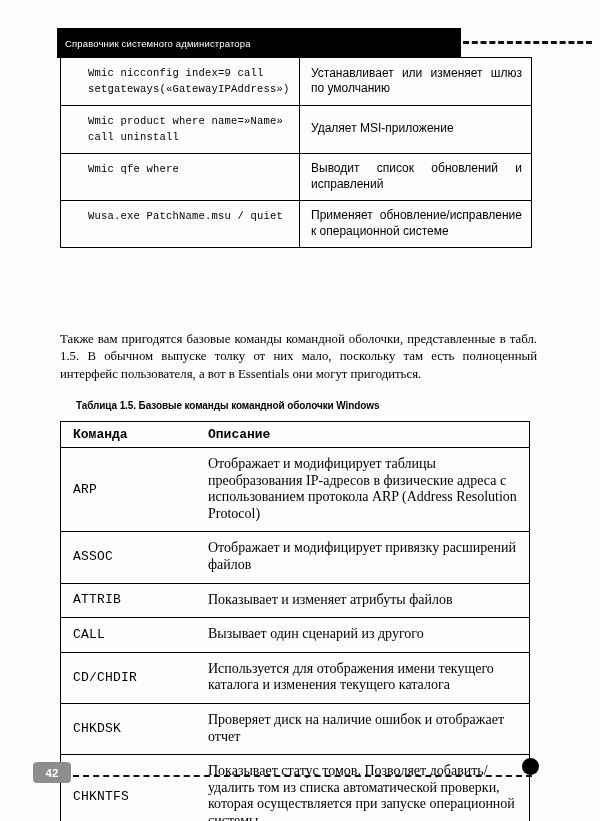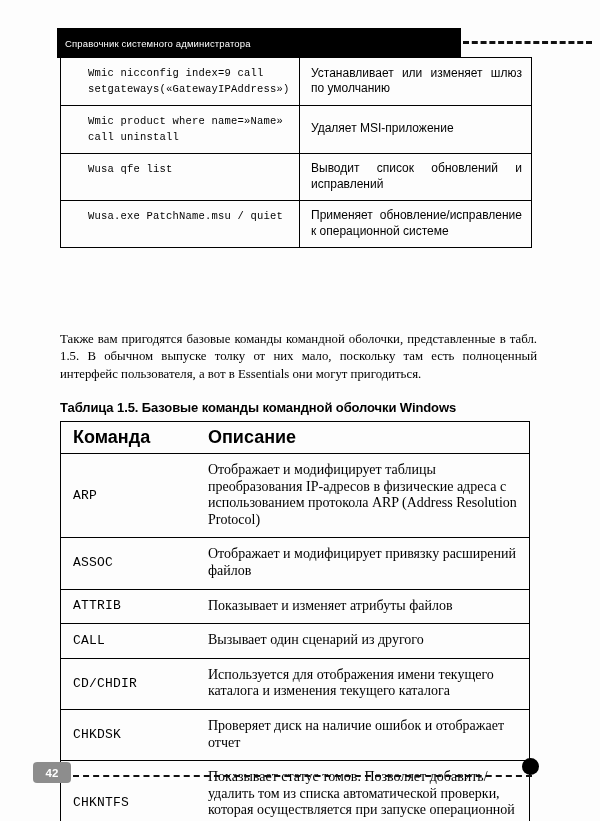--- a/index.html
+++ b/index.html
@@ -107,26 +107,26 @@
     font-size: 12.8px;
     line-height: 17.4px;
     text-align: justify;
     text-align-last: left;
     hyphens: manual;
   }
 
   
   .table-caption {
     position: absolute;
-    left: 60px;
+    left: 76px;
     top: 400px;
     width: 477px;
     font-family: "Liberation Sans", sans-serif;
     font-weight: bold;
-    font-size: 13px;
+    font-size: 10px;
     letter-spacing: -.1px;
   }
 
   
   #table-shell-commands {
     left: 60px;
     top: 421px;
     width: 470px;
     border: 1.6px solid #000;
   }
@@ -137,23 +137,23 @@
   }
   #table-shell-commands tr:last-child td {
     border-bottom: none;
   }
   #table-shell-commands th.h-cmd,
   #table-shell-commands td.cmd {
     width: 105px;
     padding-left: 12px;
   }
   #table-shell-commands th {
-    font-family: Liberation Sans, sans-serif;
+    font-family: Liberation Mono, monospace;
     font-weight: bold;
-    font-size: 18px;
+    font-size: 13px;
     padding-top: 5px;
     padding-bottom: 5px;
   }
   #table-shell-commands th.h-desc { padding-left: 22px; }
   #table-shell-commands td.cmd {
     font-family: "Liberation Mono", monospace;
     font-size: 13px;
     letter-spacing: .2px;
     white-space: nowrap;
   }
@@ -223,21 +223,21 @@
     <tbody>
       <tr>
         <td class="cmd">Wmic nicconfig index=9 call setgateways(«GatewayIPAddress»)</td>
         <td class="desc">Устанавливает или изменяет шлюз по умолчанию</td>
       </tr>
       <tr>
         <td class="cmd">Wmic product where name=»Name» call uninstall</td>
         <td class="desc">Удаляет MSI-приложение</td>
       </tr>
       <tr>
-        <td class="cmd">Wusa qfe list</td>
+        <td class="cmd">Wmic qfe where</td>
         <td class="desc">Выводит список обновлений и исправлений</td>
       </tr>
       <tr>
         <td class="cmd">Wusa.exe PatchName.msu / quiet</td>
         <td class="desc">Применяет обновление/исправление к операционной системе</td>
       </tr>
     </tbody>
   </table>
 
   <p class="body-para">Также вам пригодятся базовые команды командной оболочки, представленные в табл. 1.5. В обычном выпуске толку от них мало, поскольку там есть полноценный интерфейс пользователя, а вот в Essentials они могут пригодиться.</p>

